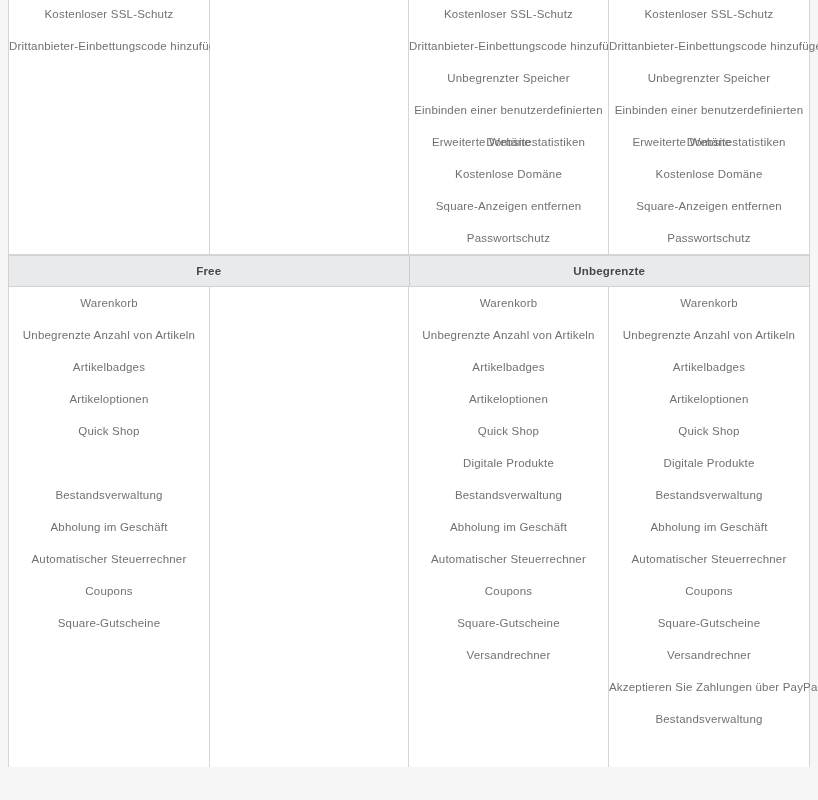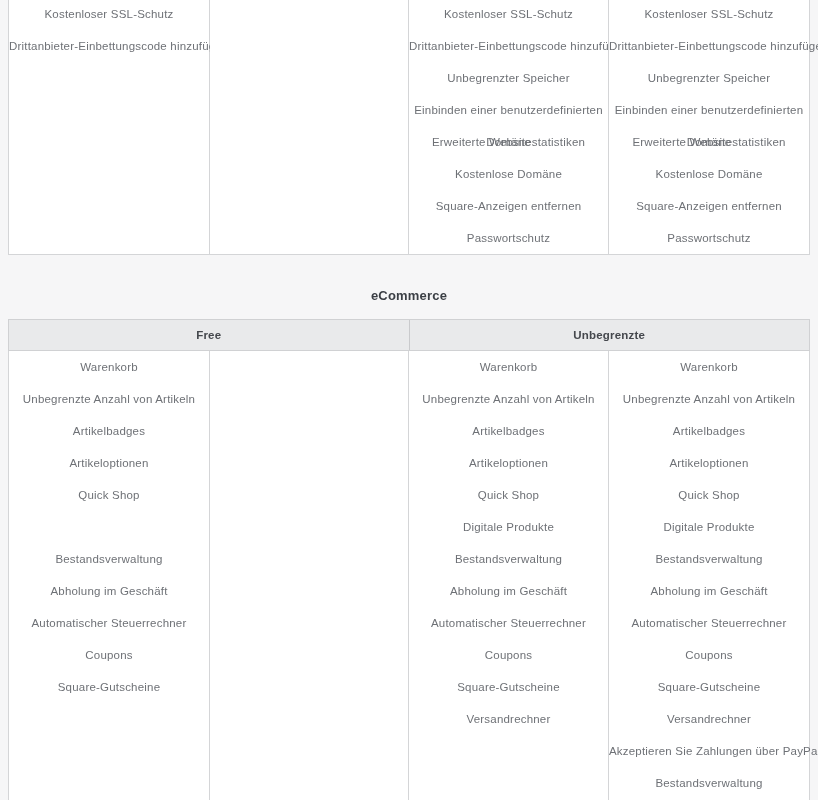--- a/index.html
+++ b/index.html
@@ -104,23 +104,20 @@
           <div class="cell">Einbinden einer benutzerdefinierten
 Domäne</div>
           <div class="cell">Erweiterte Websitestatistiken</div>
           <div class="cell">Kostenlose Domäne</div>
           <div class="cell">Square-Anzeigen entfernen</div>
           <div class="cell">Passwortschutz</div>
         </div>
       </div>
   </section>
 
-  <div class="section-gap">
-    <h3 class="section-title">eCommerce</h3>
-  </div>
 
   <section class="ecommerce">
     <div class="thead">
       <div class="th">Free</div>
       <div class="th">Unbegrenzte</div>
     </div>
     <div class="grid-table">
       <div class="cols" id="ecom-cols">
           <div class="col" style="width: 201px;">
             <div class="cell">Warenkorb</div>

